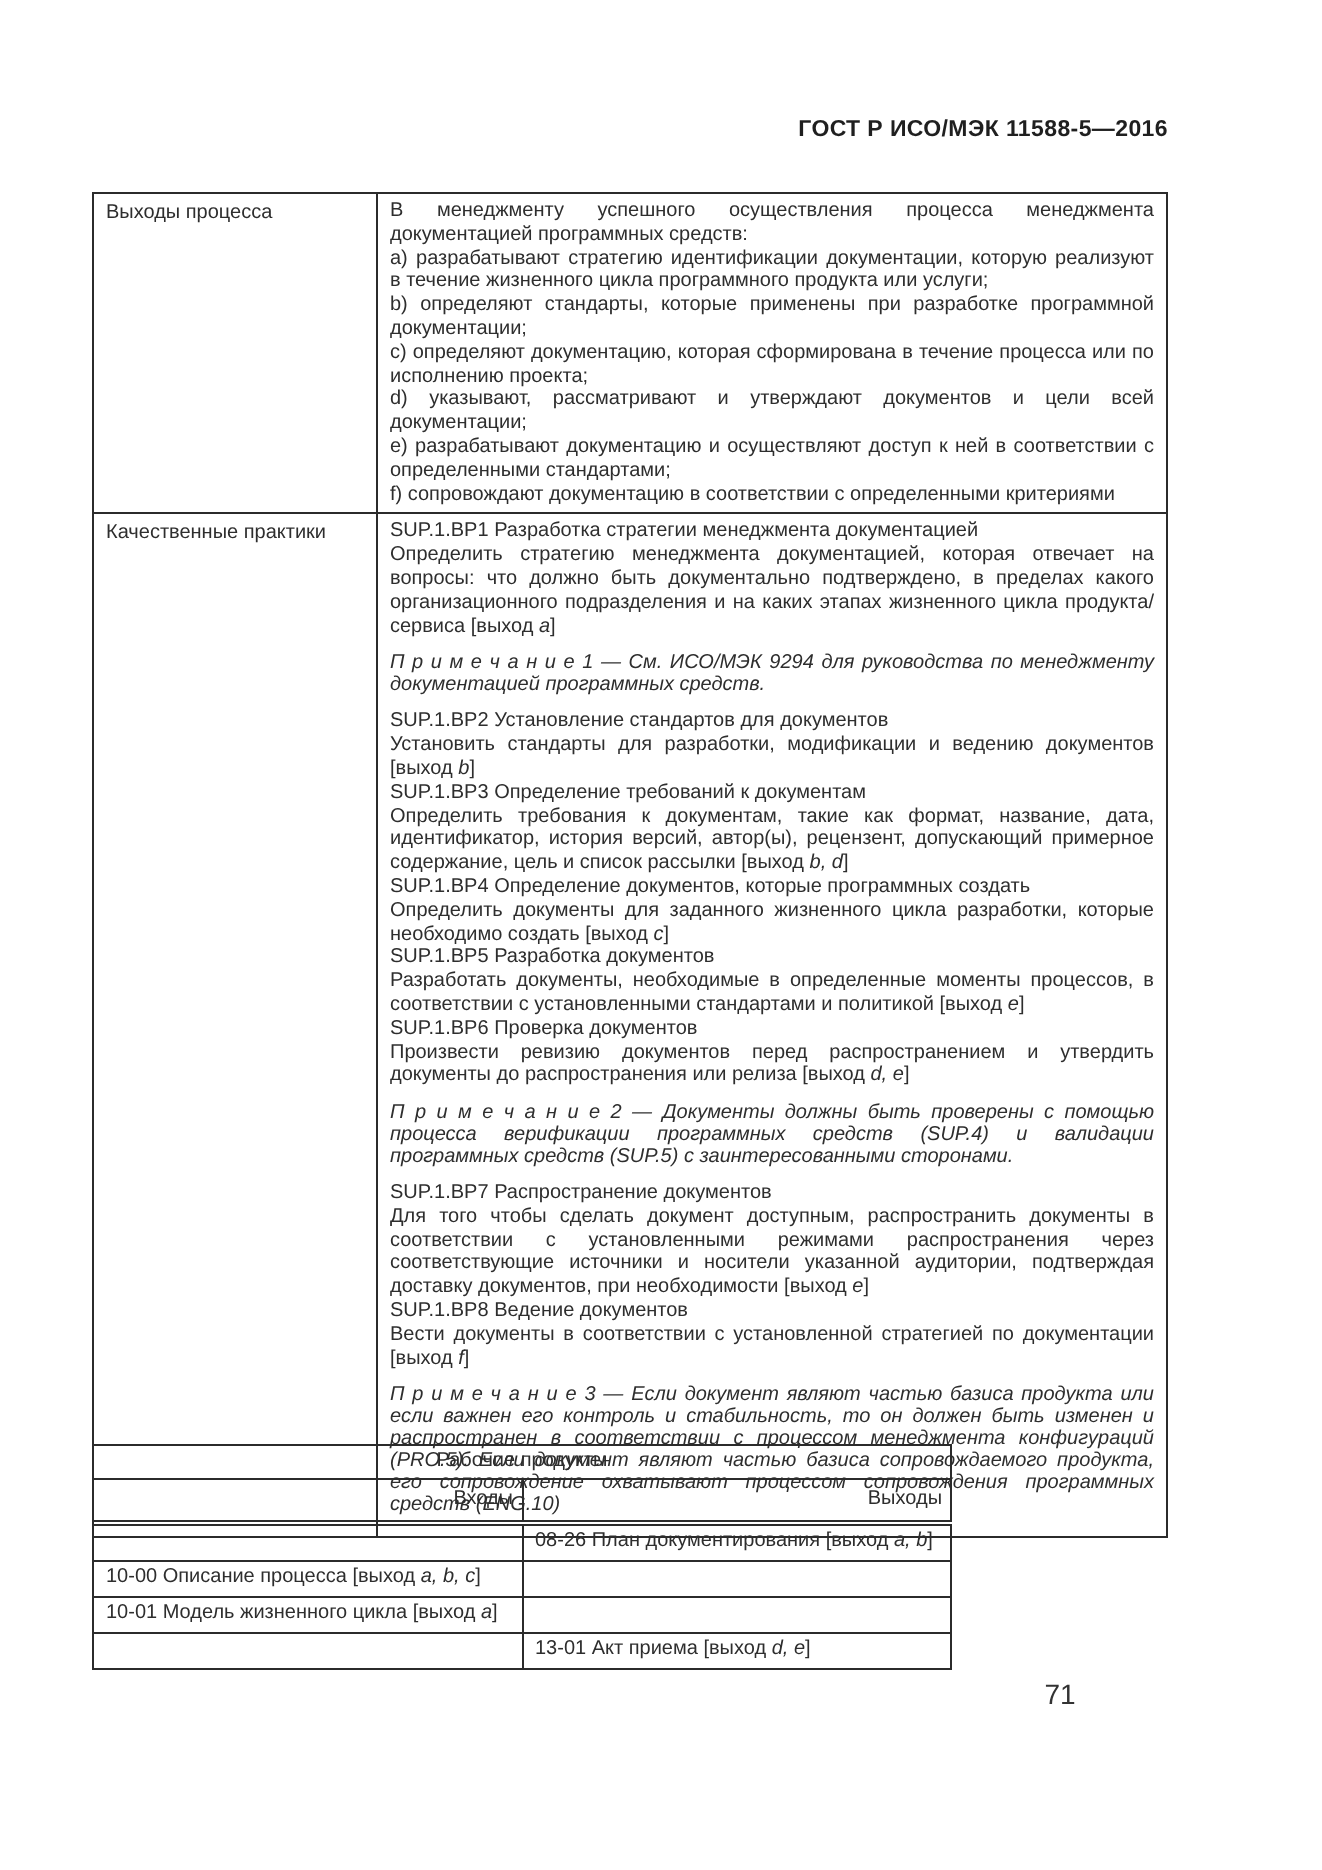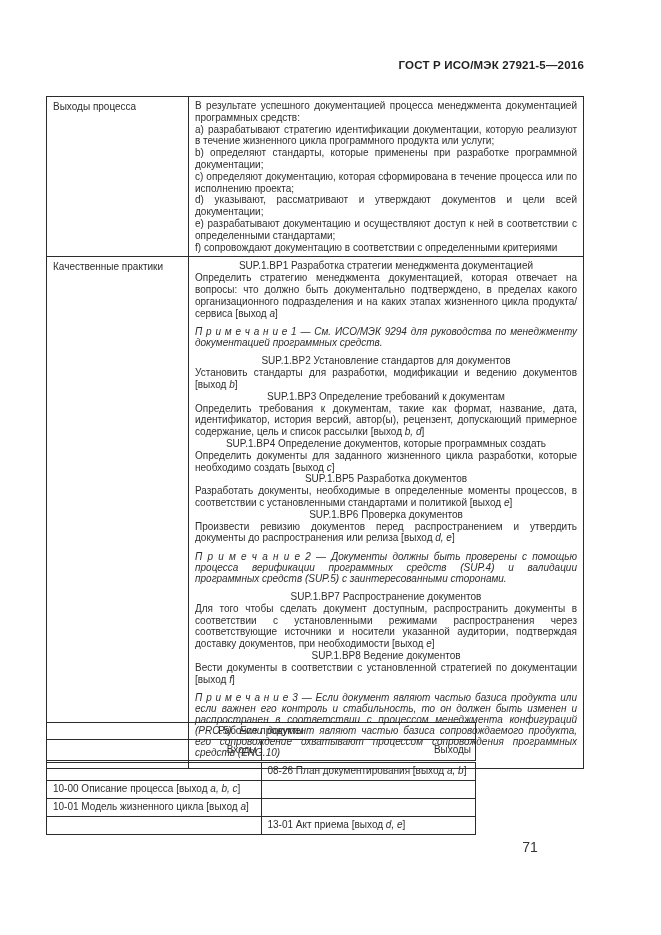--- a/index.html
+++ b/index.html
@@ -13,42 +13,42 @@
     text-align:right;font-weight:bold;font-size:11.5px;color:#1f1f1f;
     letter-spacing:.2px;
   }
   table{border-collapse:collapse;table-layout:fixed;padding-left:41px;}
   td{border:1px solid #2b2b2b;vertical-align:top;}
   .main-table{position:absolute;top:96px;left:46px;width:538px;}
   .label-cell{width:131px;padding:4px 4px 4px 6px;font-size:10px;line-height:12px;}
   .content-cell{padding:3px 6px 3px 6px;font-size:10px;}
   .content-cell p{margin:0;line-height:11.8px;}
   .content-cell p.body{text-align:justify;}
-  .content-cell p.bp{text-align:center;}
+  .content-cell p.bp{text-align:left;}
   .content-cell p.note{margin:7px 0 7px 0;font-size:10px;line-height:11px;text-align:justify;font-style:italic;}
   .row-outputs .content-cell{height:140px;}
   i{font-style:italic;}
   .wp-table{position:absolute;top:722px;left:46px;width:430px;font-size:10px;}
   .wp-title-cell{text-align:center;padding:2px 4px;line-height:12px;}
   .wp-col-cell{text-align:right;padding:4px 4px;line-height:12px;border-bottom:3px double #2b2b2b;}
   .wp-input-col{width:228px;}
   .wp-cell{padding:2px 6px;height:13px;line-height:12px;text-align:left;}
   .page-number{position:absolute;top:839px;left:505px;width:50px;text-align:center;font-size:14px;color:#333;}
 </style>
 </head>
 <body>
 
-<div class="gost-header">ГОСТ Р ИСО/МЭК 27921-5—2016</div>
+<div class="gost-header">ГОСТ Р ИСО/МЭК 11588-5—2016</div>
 
 <table class="main-table">
   <tbody id="proc-body">
       <tr class="row-outputs">
         <td class="label-cell">Выходы процесса</td>
         <td class="content-cell">
-          <p class="body">В результате успешного документацией процесса менеджмента документацией программных средств:</p>
+          <p class="body">В менеджменту успешного осуществления процесса менеджмента документацией программных средств:</p>
           <p class="body">a) разрабатывают стратегию идентификации документации, которую реализуют в течение жизненного цикла программного продукта или услуги;</p>
           <p class="body">b) определяют стандарты, которые применены при разработке программной документации;</p>
           <p class="body">c) определяют документацию, которая сформирована в течение процесса или по исполнению проекта;</p>
           <p class="body">d) указывают, рассматривают и утверждают документов и цели всей документации;</p>
           <p class="body">e) разрабатывают документацию и осуществляют доступ к ней в соответствии с определенными стандартами;</p>
           <p class="body">f) сопровождают документацию в соответствии с определенными критериями</p>
         </td>
       </tr>
       <tr>
         <td class="label-cell">Качественные практики</td>

